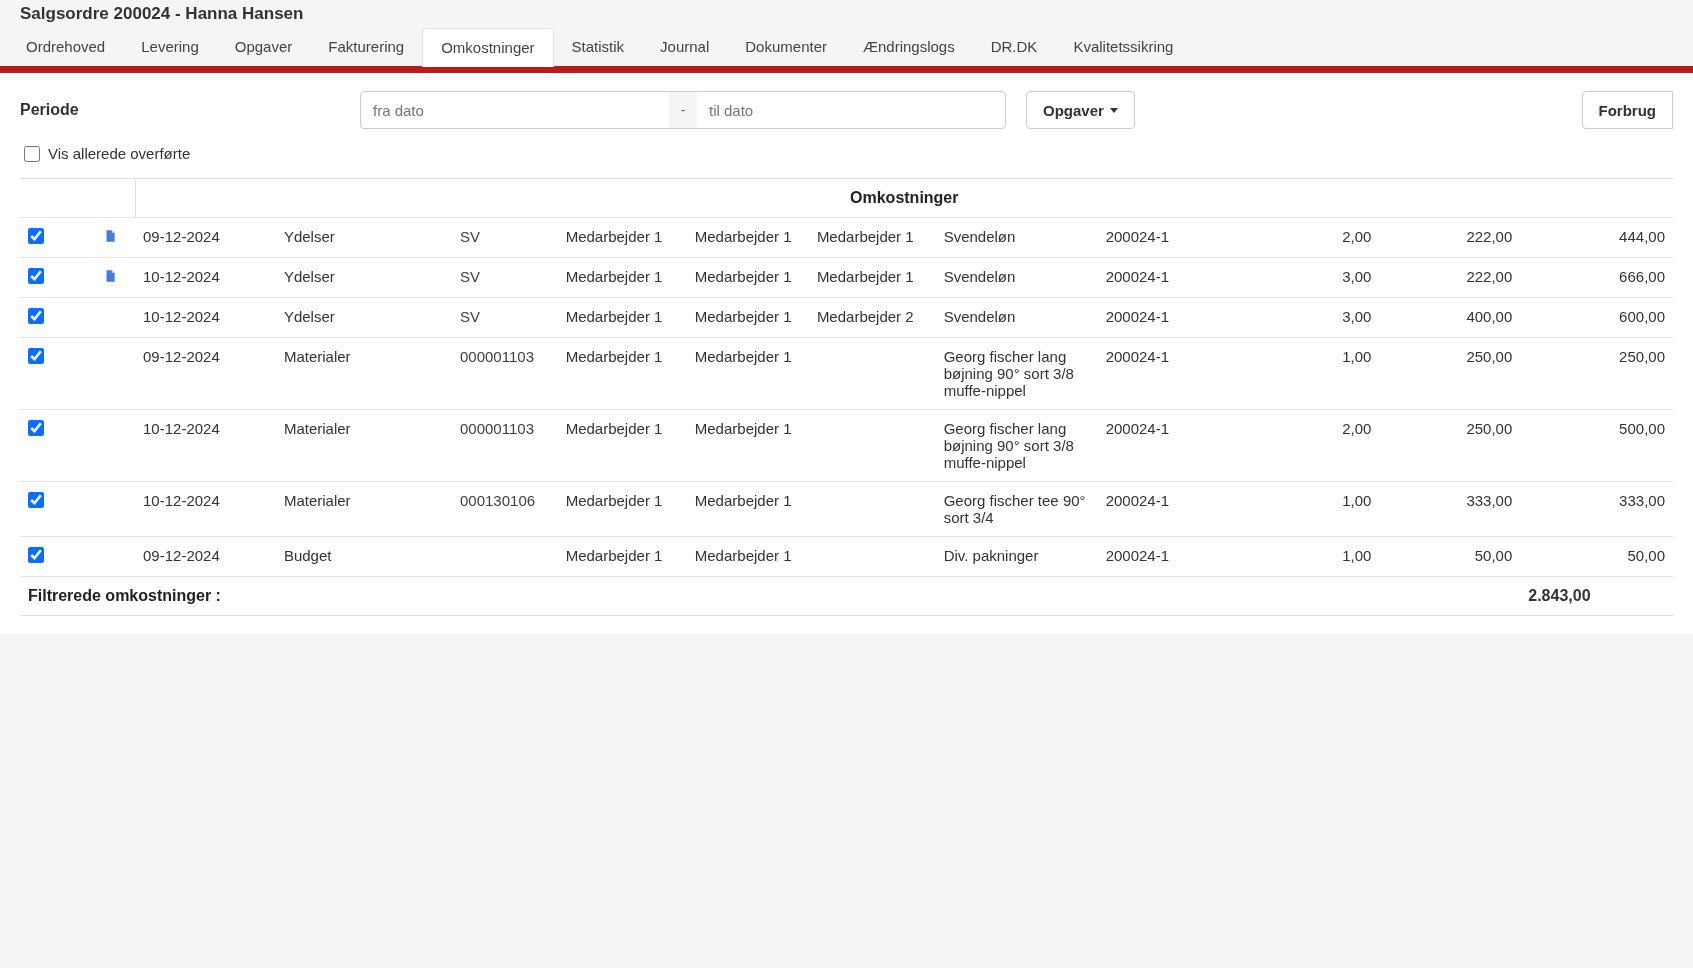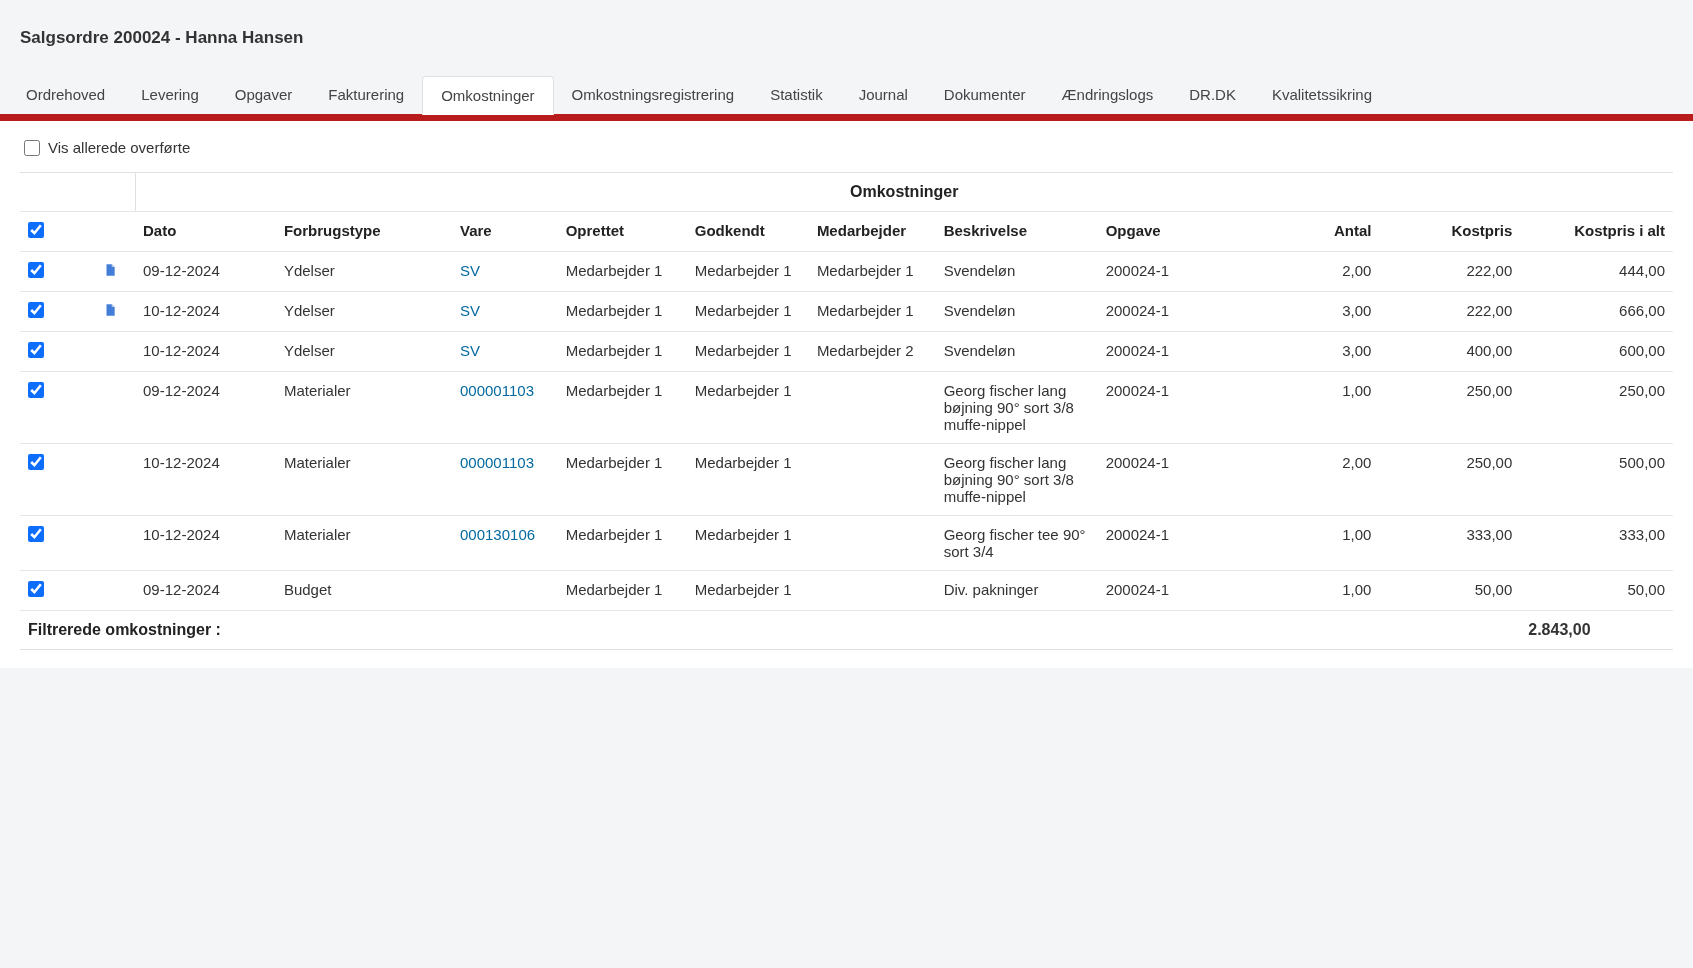--- a/index.html
+++ b/index.html
@@ -8,21 +8,21 @@
       padding: 0;
     }
     body {
       font-family: "Segoe UI", Tahoma, Geneva, Verdana, sans-serif;
       font-size: 14px;
       color: #333;
       background: #f4f5f7;
       overflow-x: hidden;
     }
     .page-title {
-      padding: 28px 20px;
+      padding: 4px 20px;
       font-size: 17px;
       font-weight: 600;
       color: #333;
       background: #f4f5f7;
     }
     .tabs-container {
       display: flex;
       background: #f4f5f7;
       padding: 0 8px;
       border-bottom: 7px solid #b91c1c;
@@ -173,21 +173,21 @@
     col.col-employee{ width: 108px; }
     col.col-desc   { width: 138px; }
     col.col-task   { width: 160px; }
     col.col-qty    { width: 80px; }
     col.col-cost   { width: 120px; }
     col.col-total  { width: 130px; }
     .num {
       text-align: right;
     }
     .link {
-      color: #0369a1;
+      color: #404040;
     }
     .icon-cell {
       text-align: left;
       padding-top:11px;
     }
     .doc-icon {
       display: inline-block;
       width: 14px;
       height: 14px;
     }
@@ -207,31 +207,45 @@
 <body>
 
 <div class="page-title">Salgsordre 200024 - Hanna Hansen</div>
 
 <div class="tabs-container" id="tabs-bar">
     <div class="tab">Ordrehoved</div>
     <div class="tab">Levering</div>
     <div class="tab">Opgaver</div>
     <div class="tab">Fakturering</div>
     <div class="tab active">Omkostninger</div>
-    <div class="tab">Omkostningsregistrering</div>
     <div class="tab">Statistik</div>
     <div class="tab">Journal</div>
     <div class="tab">Dokumenter</div>
     <div class="tab">Ændringslogs</div>
     <div class="tab">DR.DK</div>
     <div class="tab">Kvalitetssikring</div>
   </div>
 
 <div class="content">
 
+  <div class="filter-row">
+    <div class="filter-label">Periode</div>
+    <div class="date-range">
+      <input type="text" class="date-input" placeholder="fra dato" style="">
+      <div class="date-sep">-</div>
+      <input type="text" class="date-input" placeholder="til dato" style="">
+    </div>
+    <button class="btn" style="margin-left:10px;">
+      <span>Opgaver</span>
+      <span class="caret-down"></span>
+    </button>
+    <button class="btn btn-right" style="border-top-right-radius:0;border-bottom-right-radius:0;">
+      <span>Forbrug</span>
+    </button>
+  </div>
 
   <div class="checkbox-row">
     <input type="checkbox" id="show-transferred" style="">
     <label for="show-transferred">Vis allerede overførte</label>
   </div>
 
   <div class="table-wrapper">
     <table>
       <colgroup>
         <col class="col-check1">
@@ -247,38 +261,20 @@
           <col class="col-task">
           <col class="col-qty">
         <col class="col-cost">
           <col class="col-total">
       </colgroup>
       <thead>
         <tr class="group-header">
           <th colspan="3" style="border-left:none;"></th>
           <th colspan="11">Omkostninger</th>
         </tr>
-        <tr>
-          <th>
-            <input type="checkbox" class="row-check" checked="" style="">
-          </th>
-          <th></th>
-          <th></th>
-          <th>Dato</th>
-          <th>Forbrugstype</th>
-          <th>Vare</th>
-          <th>Oprettet</th>
-          <th>Godkendt</th>
-          <th>Medarbejder</th>
-          <th>Beskrivelse</th>
-          <th>Opgave</th>
-          <th class="num">Antal</th>
-          <th class="num">Kostpris</th>
-          <th class="num">Kostpris i alt</th>
-        </tr>
       </thead>
       <tbody id="table-body">
           <tr>
             <td><input type="checkbox" class="row-check" checked="" style=""></td>
             <td></td>
             <td class="icon-cell"><span class="doc-icon"><svg viewBox="0 0 24 24" fill="#2f6fd4">
                   <path d="M6 2h9l5 5v15H6z" opacity="0.9"></path>
                   <path d="M15 2v5h5" fill="#fff" opacity="0.6"></path>
                 </svg></span></td>
             <td>09-12-2024</td>

